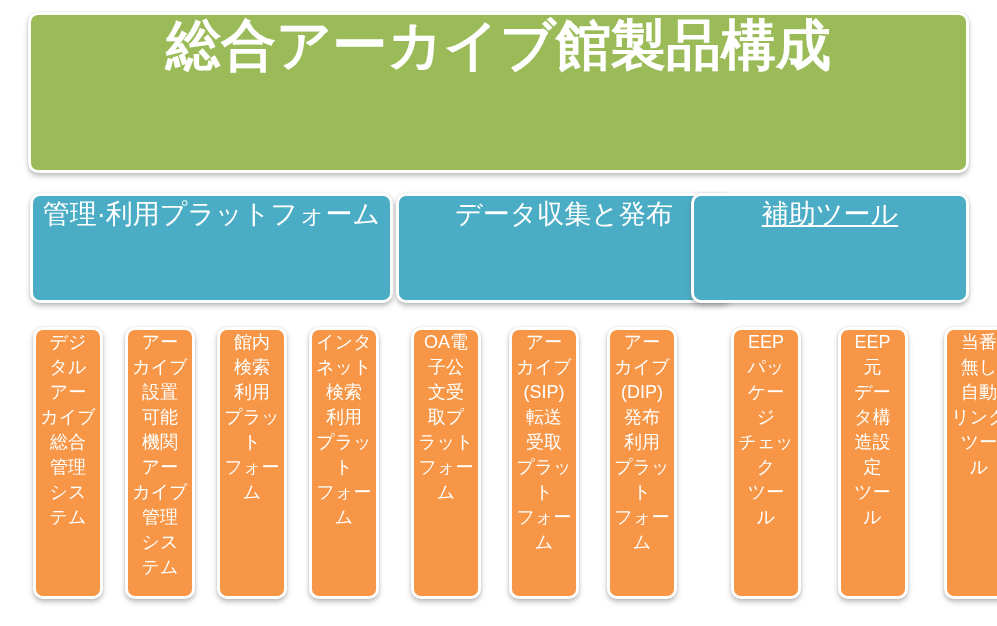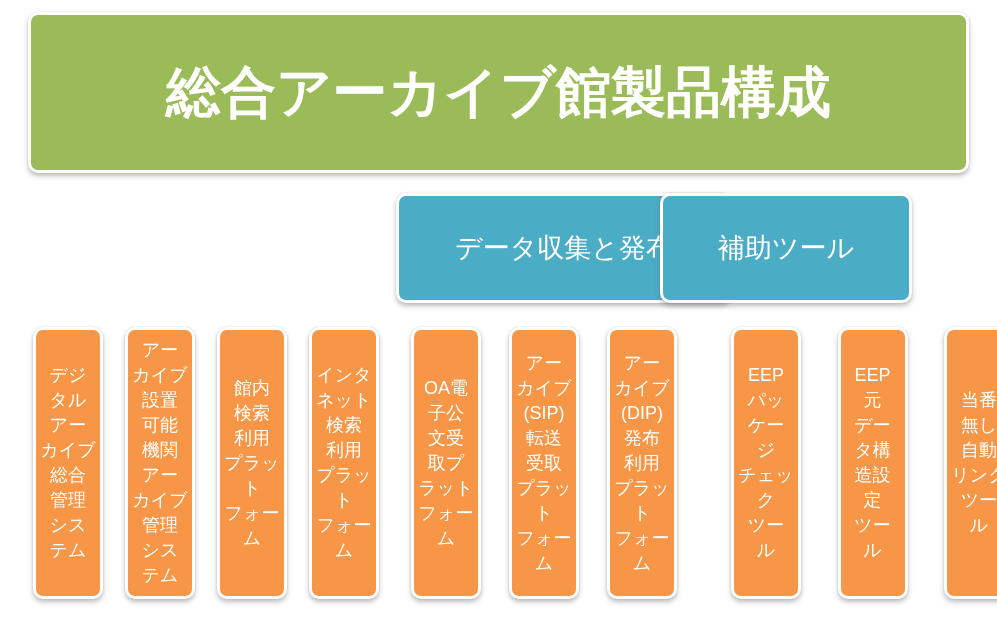--- a/index.html
+++ b/index.html
@@ -15,21 +15,21 @@
     background: #ffffff;
     overflow: hidden;
   }
   .rbox {
     box-sizing: border-box;
     border: 3px solid #ffffff;
     border-radius: 10px;
     box-shadow: 0 3px 5px rgba(110,110,110,0.45), 0 0 2px rgba(0,0,0,0.12);
     color: #ffffff;
     display: flex;
-    align-items: center;
+    align-items: flex-start;
     justify-content: center;
     text-align: center;
   }
   .banner {
     position: absolute;
     left: 28px;
     top: 12px;
     width: 941px;
     height: 161px;
     background: #9BBB59;
@@ -44,21 +44,21 @@
   .cat {
     position: absolute;
     top: 193px;
     height: 110px;
     background: #4BACC6;
     font-size: 27px;
     font-weight: 400;
   }
   .cat1 { left: 30px;  width: 363px; }
   .cat2 { left: 396px; width: 336px; }
-  .cat3 { left: 660px; width: 252px; }
+  .cat3 { left: 691px; width: 278px; text-decoration: underline; }
   .group {
     position: absolute;
     top: 327px;
     height: 272px;
     display: flex;
     justify-content: space-between;
   }
   .group1 { left: 33px;  width: 346px; }
   .group2 { left: 411px; width: 266px; }
   .group3 { left: 706px; width: 283px; margin-left: 25px; }
@@ -73,20 +73,23 @@
 </style>
 </head>
 <body>
 
 <div class="canvas">
 
   <div class="rbox banner">
     <div class="title-text">総合アーカイブ館製品構成</div>
   </div>
 
+  <div class="rbox cat cat1">
+    <span>管理·利用プラットフォーム</span>
+  </div>
   <div class="rbox cat cat2">
     <span>データ収集と発布</span>
   </div>
   <div class="rbox cat cat3">
     <span>補助ツール</span>
   </div>
 
   <div class="group group1">
     <div class="rbox product">デジ
 タル

